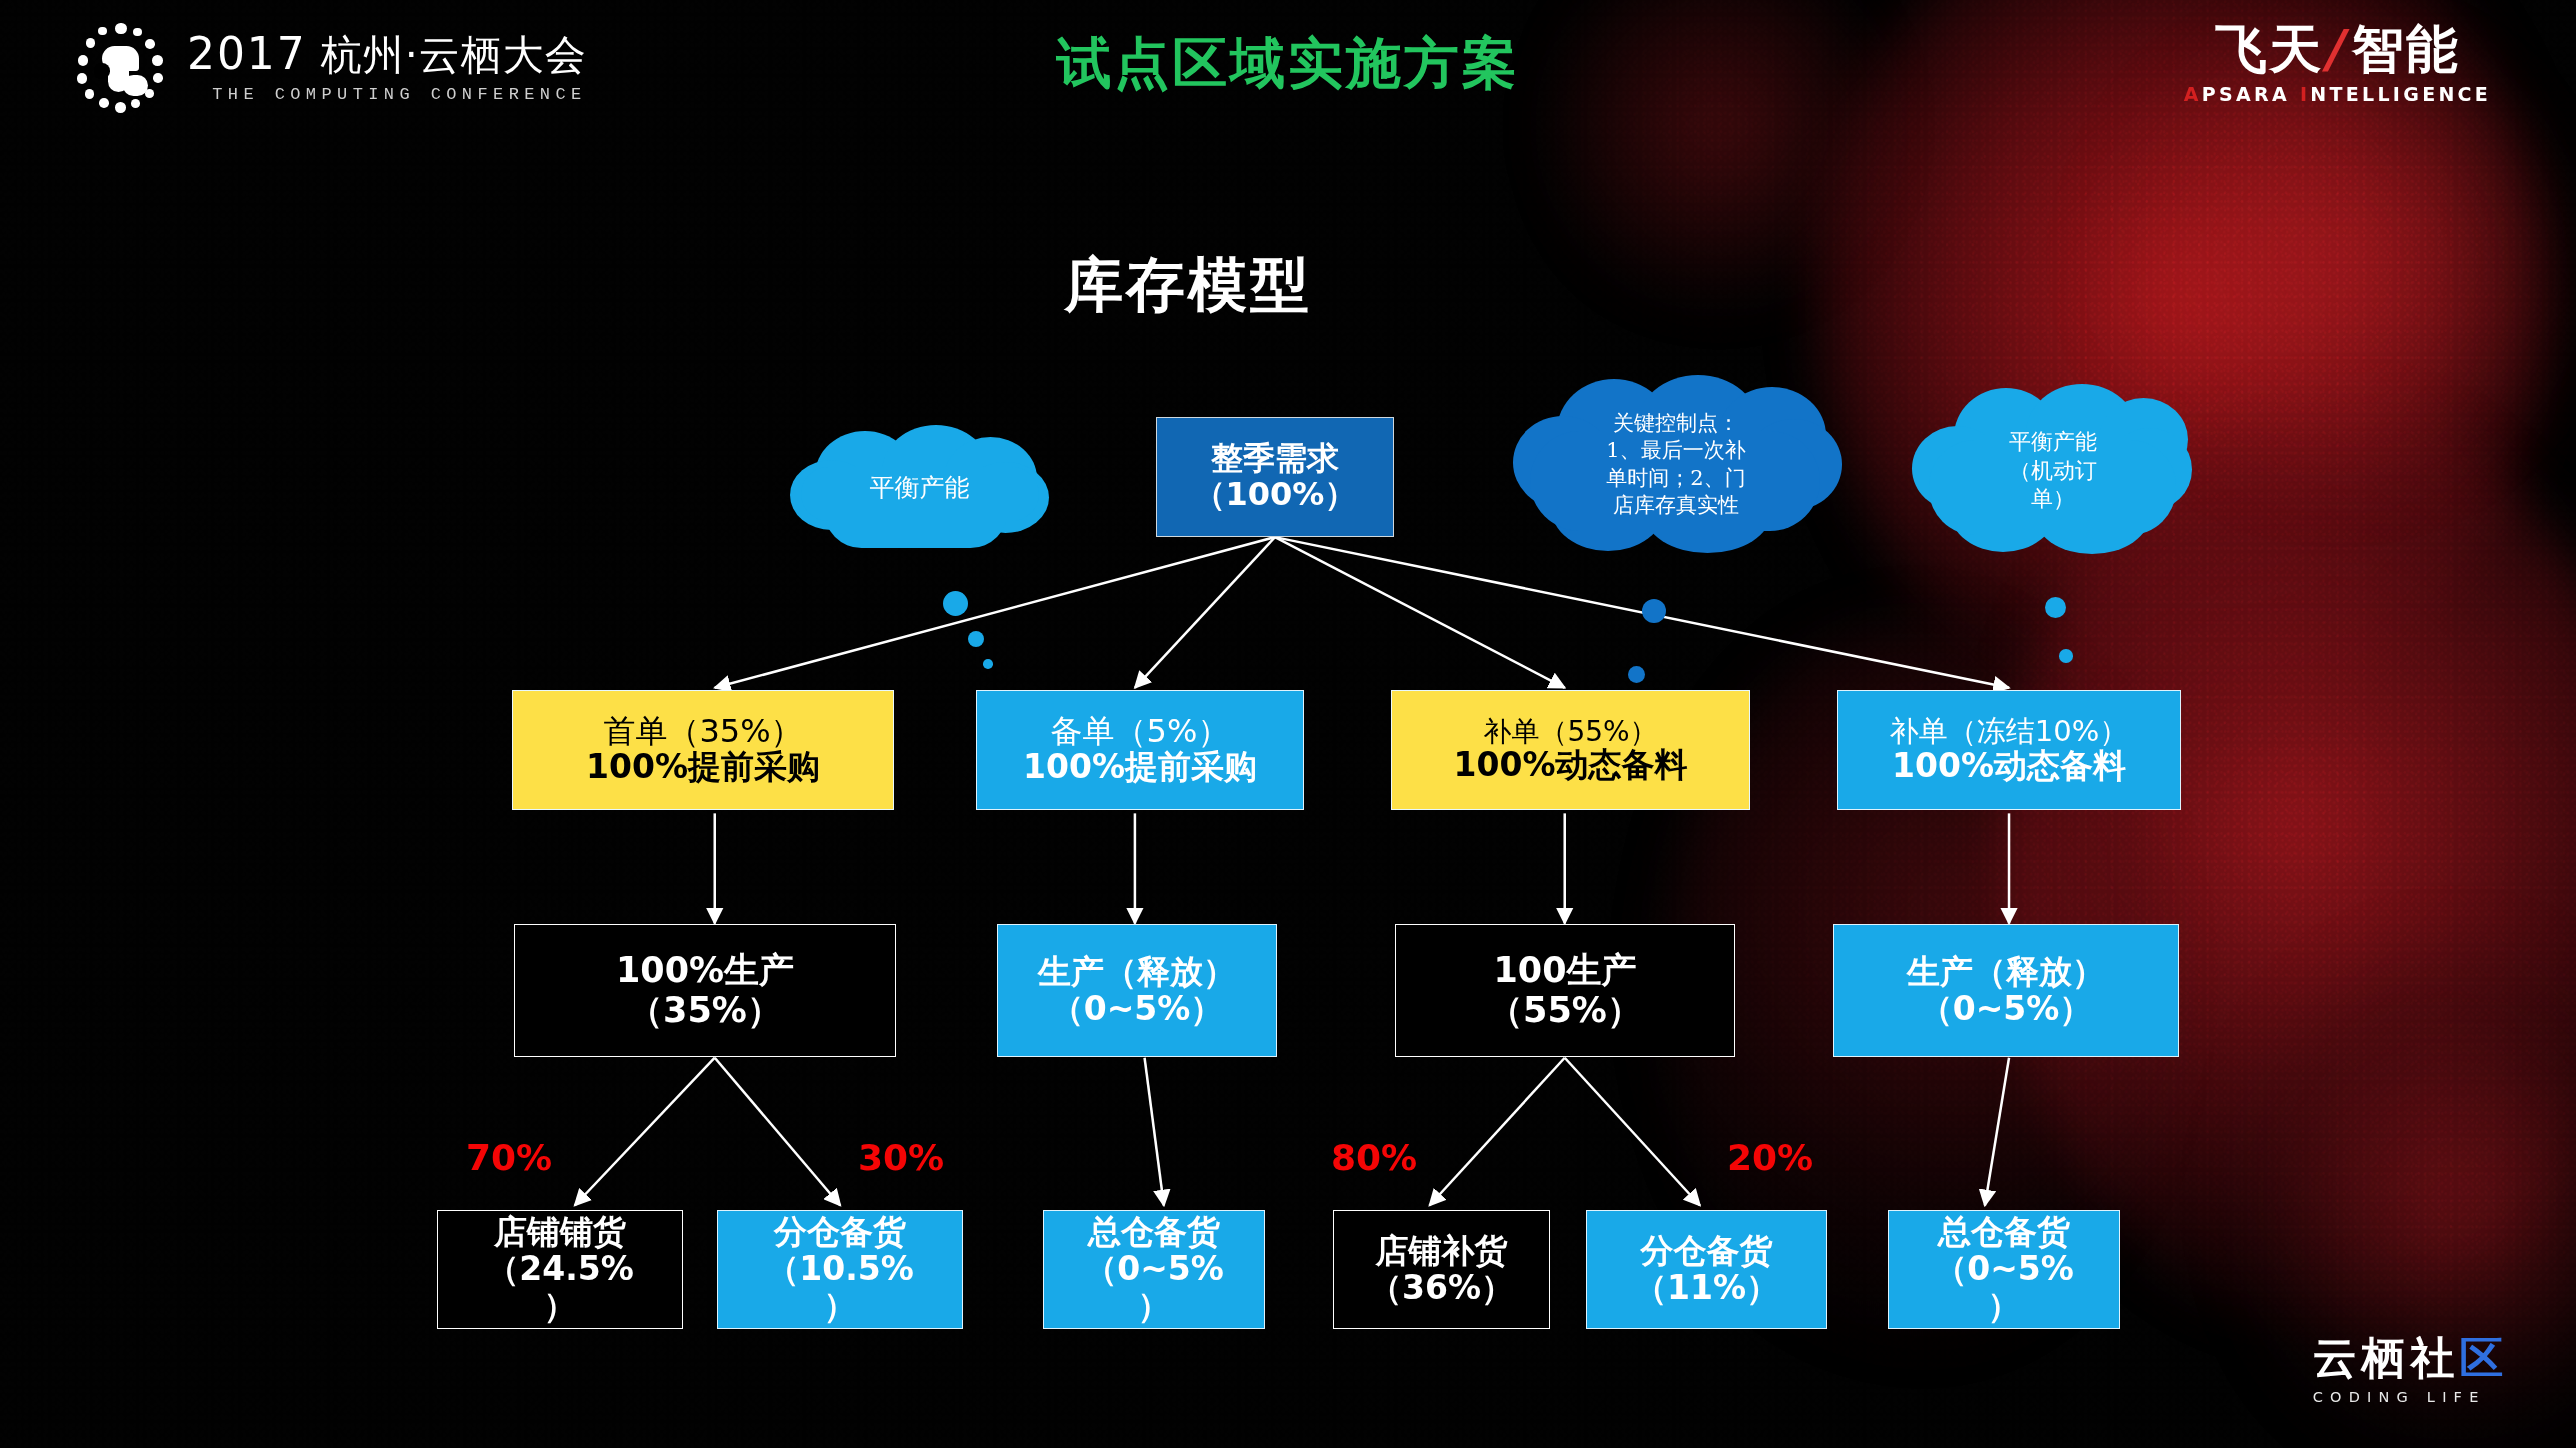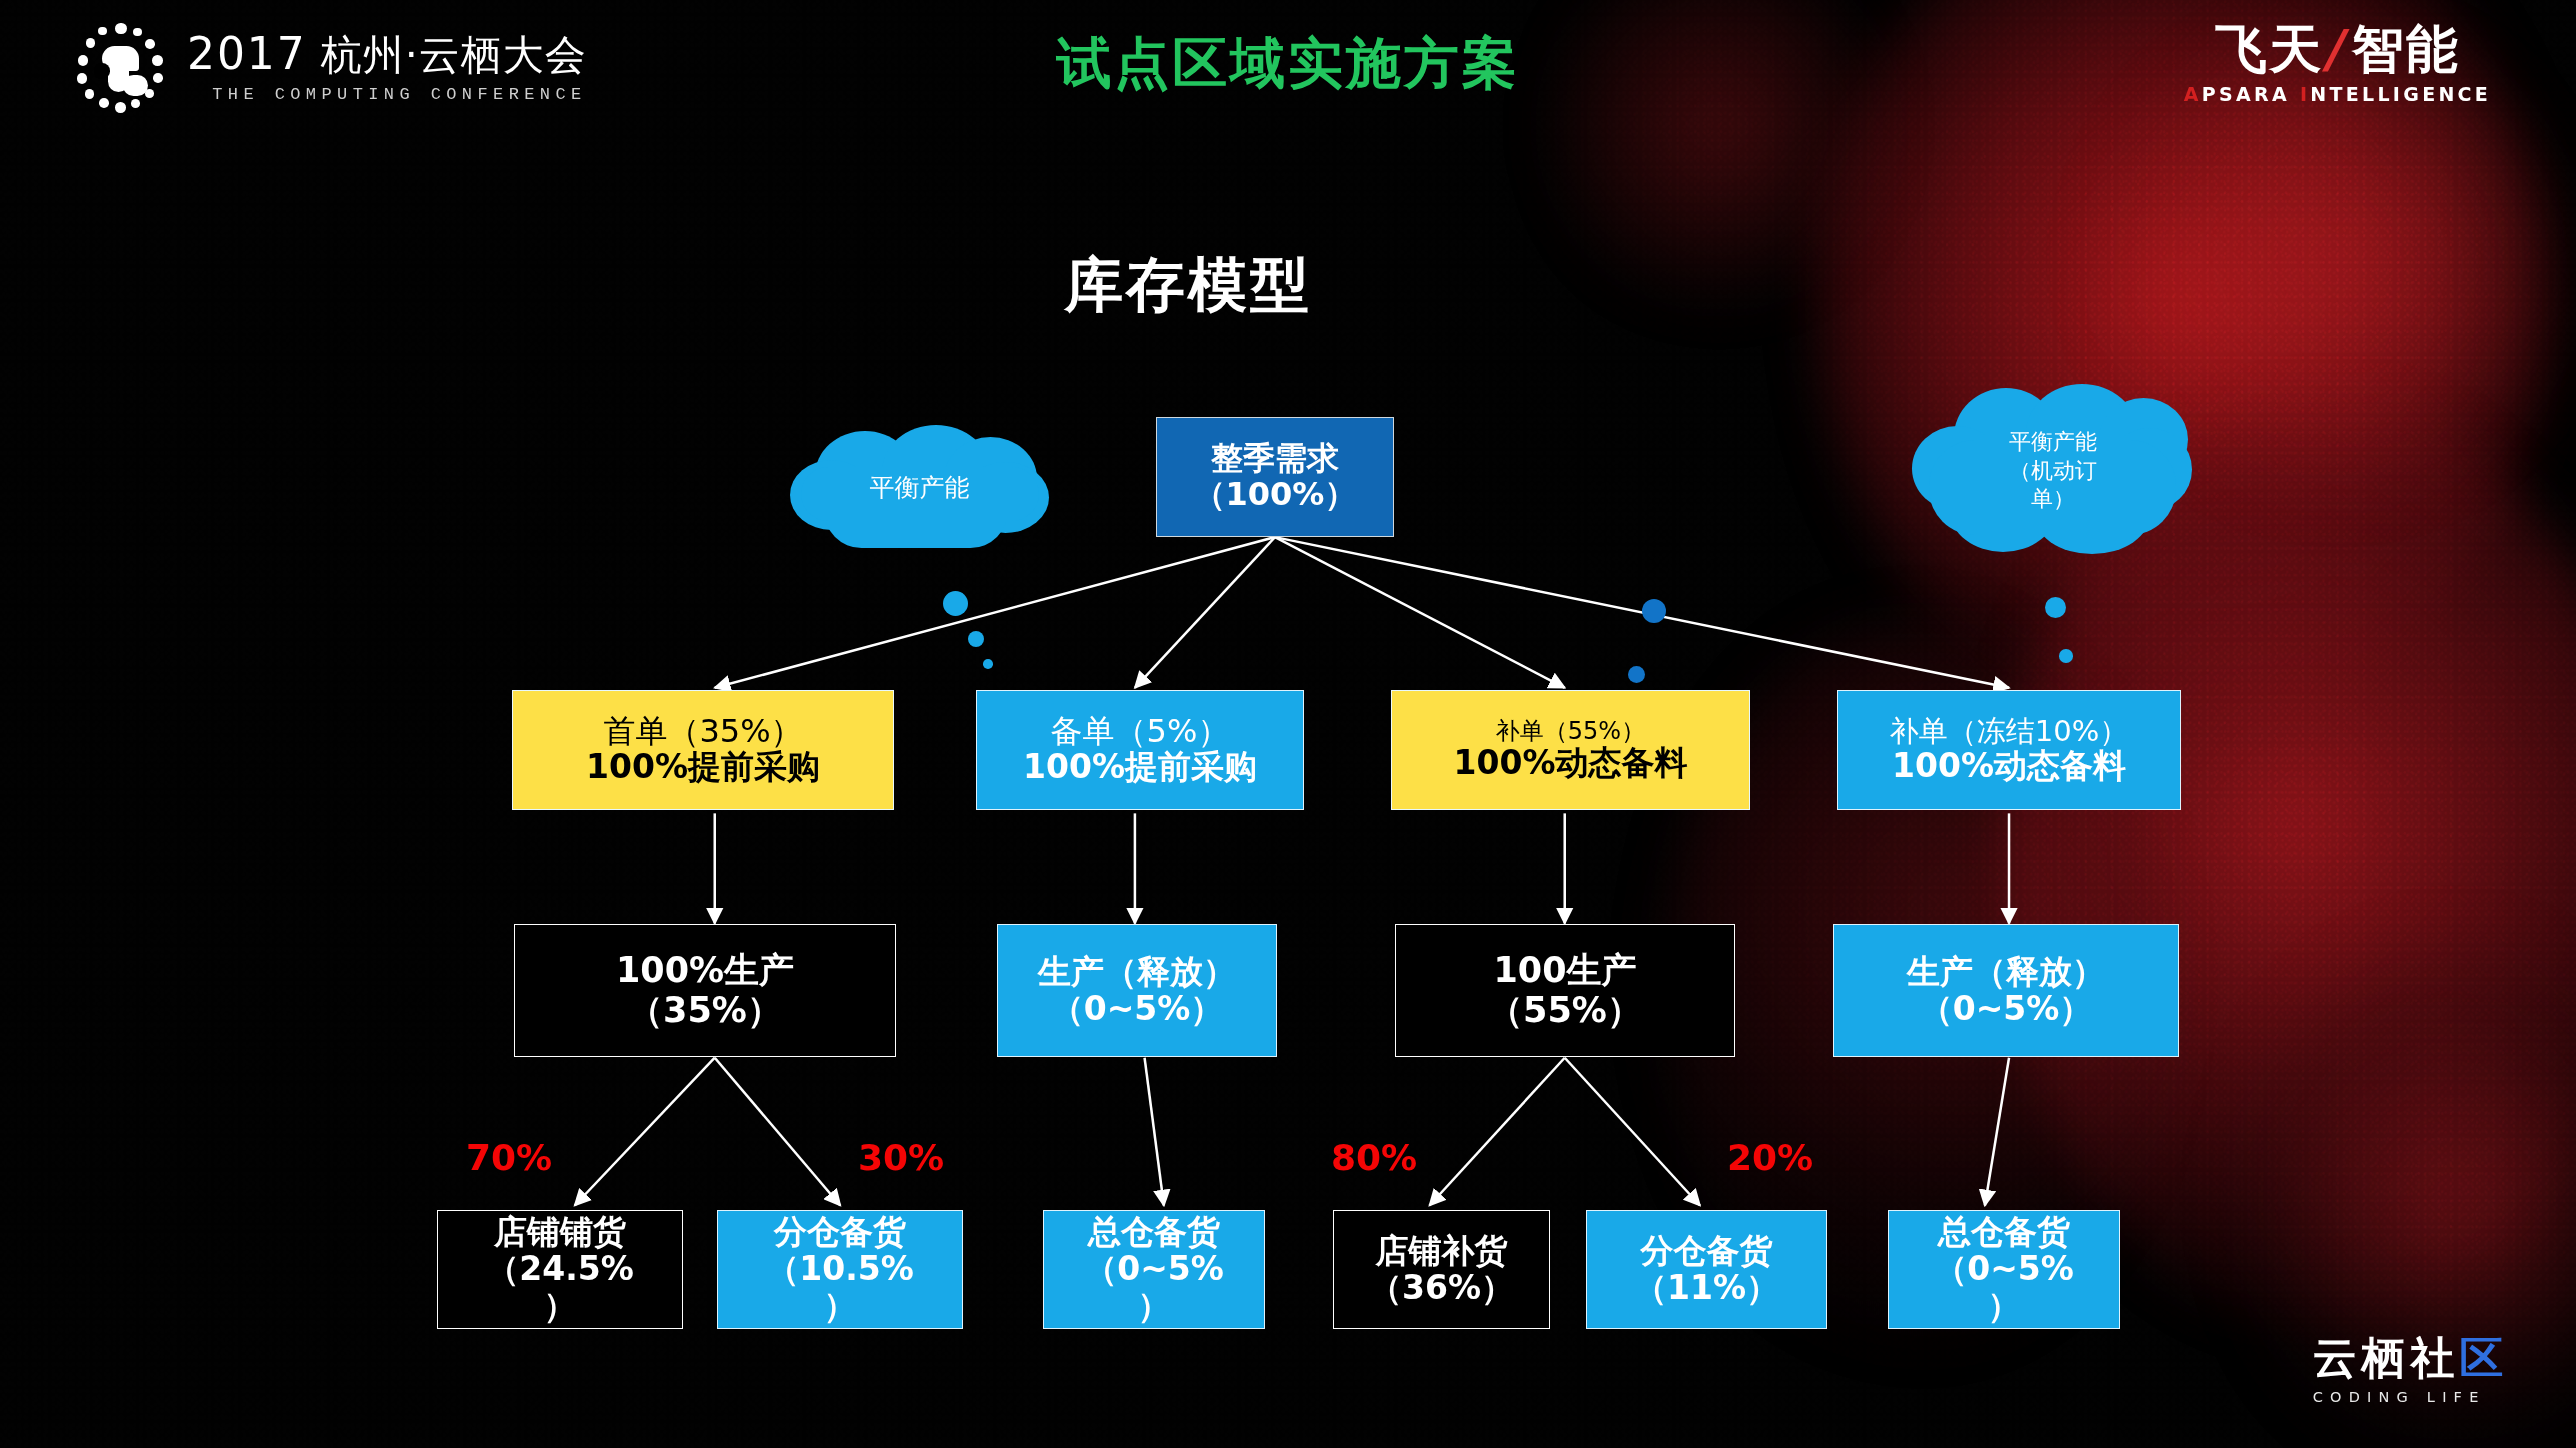--- a/index.html
+++ b/index.html
@@ -175,20 +175,36 @@
     <div class="puff" style="left:42px;top:48px;width:184px;height:75px;background:#19a9e8;border-radius:42px;"></div>
     <div class="puff" style="left:19.3px;top:42px;width:238px;height:54px;background:#19a9e8;border-radius:29px;"></div>
     <div class="txt" style="font-size:25px;">
       <span>平衡产能</span>
     </div>
   </div>
   <div class="tail" style="left:943px;top:591px;width:25px;height:25px;background:#19a9e8;"></div>
   <div class="tail" style="left:968px;top:631px;width:16.4px;height:16.4px;background:#19a9e8;"></div>
   <div class="tail" style="left:983px;top:659px;width:9.7px;height:9.7px;background:#19a9e8;"></div>
 
+  <div class="cloud" style="left:1507px;top:375px;width:338px;height:179px;">
+    <div class="puff" style="left:50px;top:3.9px;width:114px;height:104px;background:#1274c8;"></div>
+    <div class="puff" style="left:129px;top:0px;width:124px;height:106px;background:#1274c8;"></div>
+    <div class="puff" style="left:211px;top:11.6px;width:108px;height:97px;background:#1274c8;"></div>
+    <div class="puff" style="left:5.8px;top:41px;width:100px;height:93px;background:#1274c8;"></div>
+    <div class="puff" style="left:238px;top:44px;width:97px;height:91px;background:#1274c8;"></div>
+    <div class="puff" style="left:44px;top:89px;width:114px;height:87px;background:#1274c8;"></div>
+    <div class="puff" style="left:137px;top:97px;width:127px;height:81px;background:#1274c8;"></div>
+    <div class="puff" style="left:23px;top:56px;width:290px;height:100px;background:#1274c8;border-radius:50px;"></div>
+    <div class="txt" style="font-size:21px;">
+      <span>关键控制点：</span>
+      <span>1、最后一次补</span>
+      <span>单时间；2、门</span>
+      <span>店库存真实性</span>
+    </div>
+  </div>
   <div class="tail" style="left:1642px;top:599px;width:24px;height:24px;background:#1274c8;"></div>
   <div class="tail" style="left:1628px;top:666px;width:17.4px;height:17.4px;background:#1274c8;"></div>
 
   <div class="cloud" style="left:1908px;top:384px;width:290px;height:174px;">
     <div class="puff" style="left:46px;top:3.9px;width:104px;height:97px;background:#19a9e8;"></div>
     <div class="puff" style="left:118px;top:0px;width:112px;height:99px;background:#19a9e8;"></div>
     <div class="puff" style="left:191px;top:13.5px;width:89px;height:83px;background:#19a9e8;"></div>
     <div class="puff" style="left:3.9px;top:42px;width:91px;height:85px;background:#19a9e8;"></div>
     <div class="puff" style="left:199px;top:44px;width:85px;height:83px;background:#19a9e8;"></div>
     <div class="puff" style="left:42px;top:85px;width:106px;height:83px;background:#19a9e8;"></div>
@@ -210,21 +226,21 @@
 
   <div class="node n-pale" style="left:512px;top:690px;width:382px;height:120px;">
     <div style="font-size:32px;">首单（35%）</div>
     <div style="font-size:33px;font-weight:bold;">100%提前采购</div>
   </div>
   <div class="node n-blue" style="left:976px;top:690px;width:328px;height:120px;">
     <div style="font-size:32px;">备单（5%）</div>
     <div style="font-size:33px;font-weight:bold;">100%提前采购</div>
   </div>
   <div class="node n-pale" style="left:1391px;top:690px;width:359px;height:120px;">
-    <div style="font-size:24px;">补单（55%）</div>
+    <div style="font-size:28px;">补单（55%）</div>
     <div style="font-size:33px;font-weight:bold;">100%动态备料</div>
   </div>
   <div class="node n-blue" style="left:1837px;top:690px;width:344px;height:120px;">
     <div style="font-size:29px;">补单（冻结10%）</div>
     <div style="font-size:33px;font-weight:bold;">100%动态备料</div>
   </div>
 
   <div class="node n-black" style="left:514px;top:924px;width:382px;height:133px;font-size:35px;">
     <div>100%生产</div>
     <div>（35%）</div>

